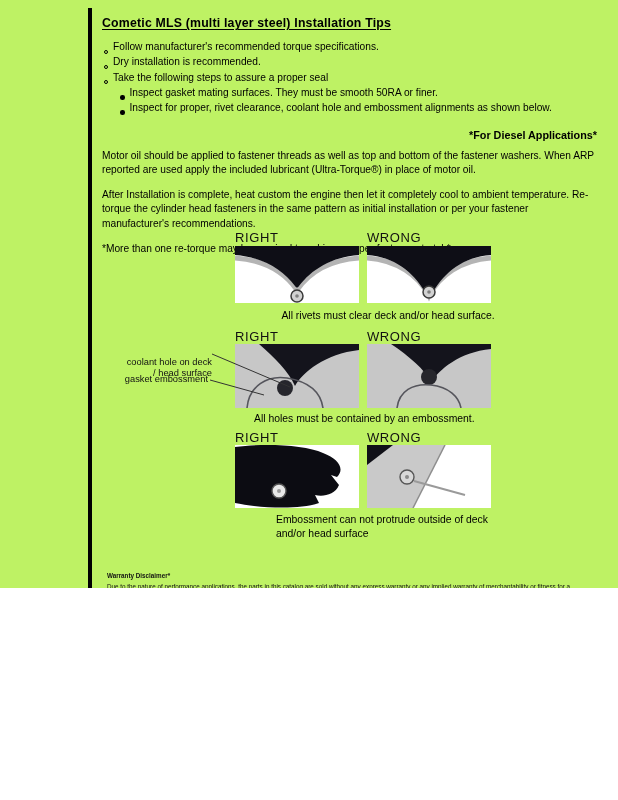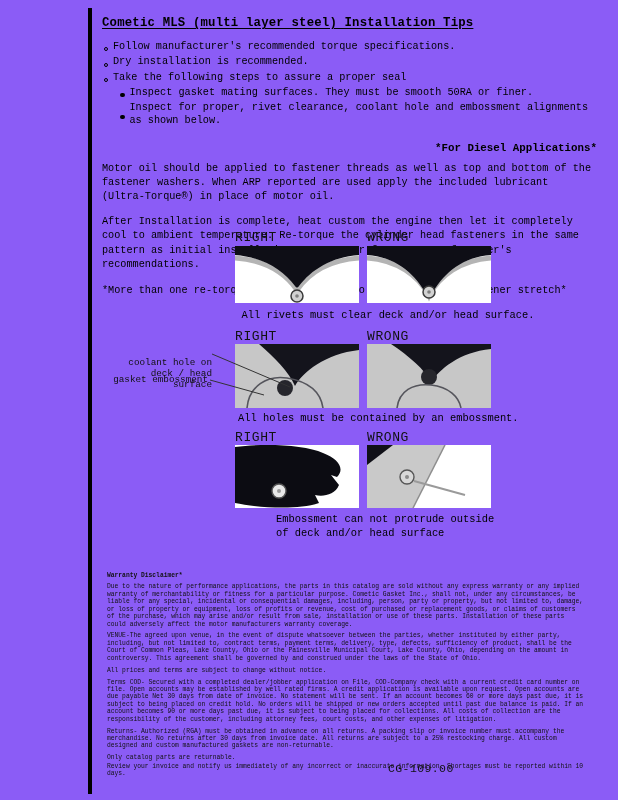--- a/index.html
+++ b/index.html
@@ -1,45 +1,45 @@
 <!DOCTYPE html>
 <html><head>
 <meta charset="utf-8">
 <style>
   * { margin:0; padding:0; box-sizing:border-box; }
   html,body { background:#ffffff; }
   .page {
-    position:relative; width:618px; height:800px; background:#8b5cf6;
-    font-family:Liberation Mono, monospace; color:#000;
+    position:relative; width:618px; height:588px; background:#bef264;
+    font-family:Liberation Sans, sans-serif; color:#000;
     overflow:hidden;
   }
   .spine-bar { position:absolute; left:88px; top:8px; width:4px; height:786px; background:#000; }
 
   .content { position:absolute; left:100px; top:16px; width:497px; }
   .title { font-size:12.3px; font-weight:bold; text-decoration:underline; text-underline-offset:2px; letter-spacing:0.2px; margin:0 0 11px 2px; }
 
-  .bullet-line { display:flex; align-items:center; margin:0 0 2.5px 4px; font-size:10.2px; line-height:1.25; }
+  .bullet-line { display:flex; align-items:flex-end; margin:0 0 2.5px 4px; font-size:10.2px; line-height:1.25; }
   .bullet-line.sub { margin-left:20px; }
   .marker-o { flex:none; width:4px; height:4px; border:1px solid #000; border-radius:50%; margin:4px 5px 0 0; }
   .marker-dot { flex:none; width:4.5px; height:4.5px; background:#000; border-radius:50%; margin:4px 5px 0 0; }
 
   .diesel-heading { font-weight:bold; font-size:10.8px; margin:14px 0 8px 2px;text-align:right; }
   .para { font-size:10.2px; line-height:1.42; width:492px; margin:0 0 10px 2px; }
   .note { font-size:10.2px; margin:12px 0 0 2px; }
 
   .fig-label { position:absolute; width:124px; text-align:left; font-size:13px; letter-spacing:0.6px; color:#111; }
   .fig-img { position:absolute; width:124px; }
   .fig-img svg { display:block; width:100%; height:auto; }
   .fig-caption { position:absolute; font-size:10.4px; line-height:1.3; }
 
   .lbl-r1 { top:230px; } .lbl-r2 { top:329px; } .lbl-r3 { top:430px; }
   .col-l { left:235px; } .col-r { left:367px; }
   .img-r1 { top:246px; } .img-r2 { top:344px; } .img-r3 { top:445px; }
   .cap-1 { left:238px; top:309px; width:300px;text-align:center; }
-  .cap-2 { left:238px; top:412px; width:300px; }
+  .cap-2 { left:254px; top:412px; width:300px; }
   .cap-3 { left:238px; top:513px; width:228px;margin-left:38px; }
 
   .ann { position:absolute; font-size:9.3px; line-height:1.2; text-align:right; color:#111; }
   .ann-1 { left:124px; top:341px; width:88px;margin-top:16px; }
   .ann-2 { left:112px; top:374px; width:96px;text-align:right; }
   .ann-lines { position:absolute; left:210px; top:347px; width:88px; height:52px; pointer-events:none; z-index:5; }
 
   .legal { position:absolute; left:107px; top:572px; width:477px; font-size:6.3px; line-height:1.18; color:#111; }
   .legal-heading { font-weight:bold; margin-bottom:4px; }
   .legal p { margin-bottom:4.5px; }

